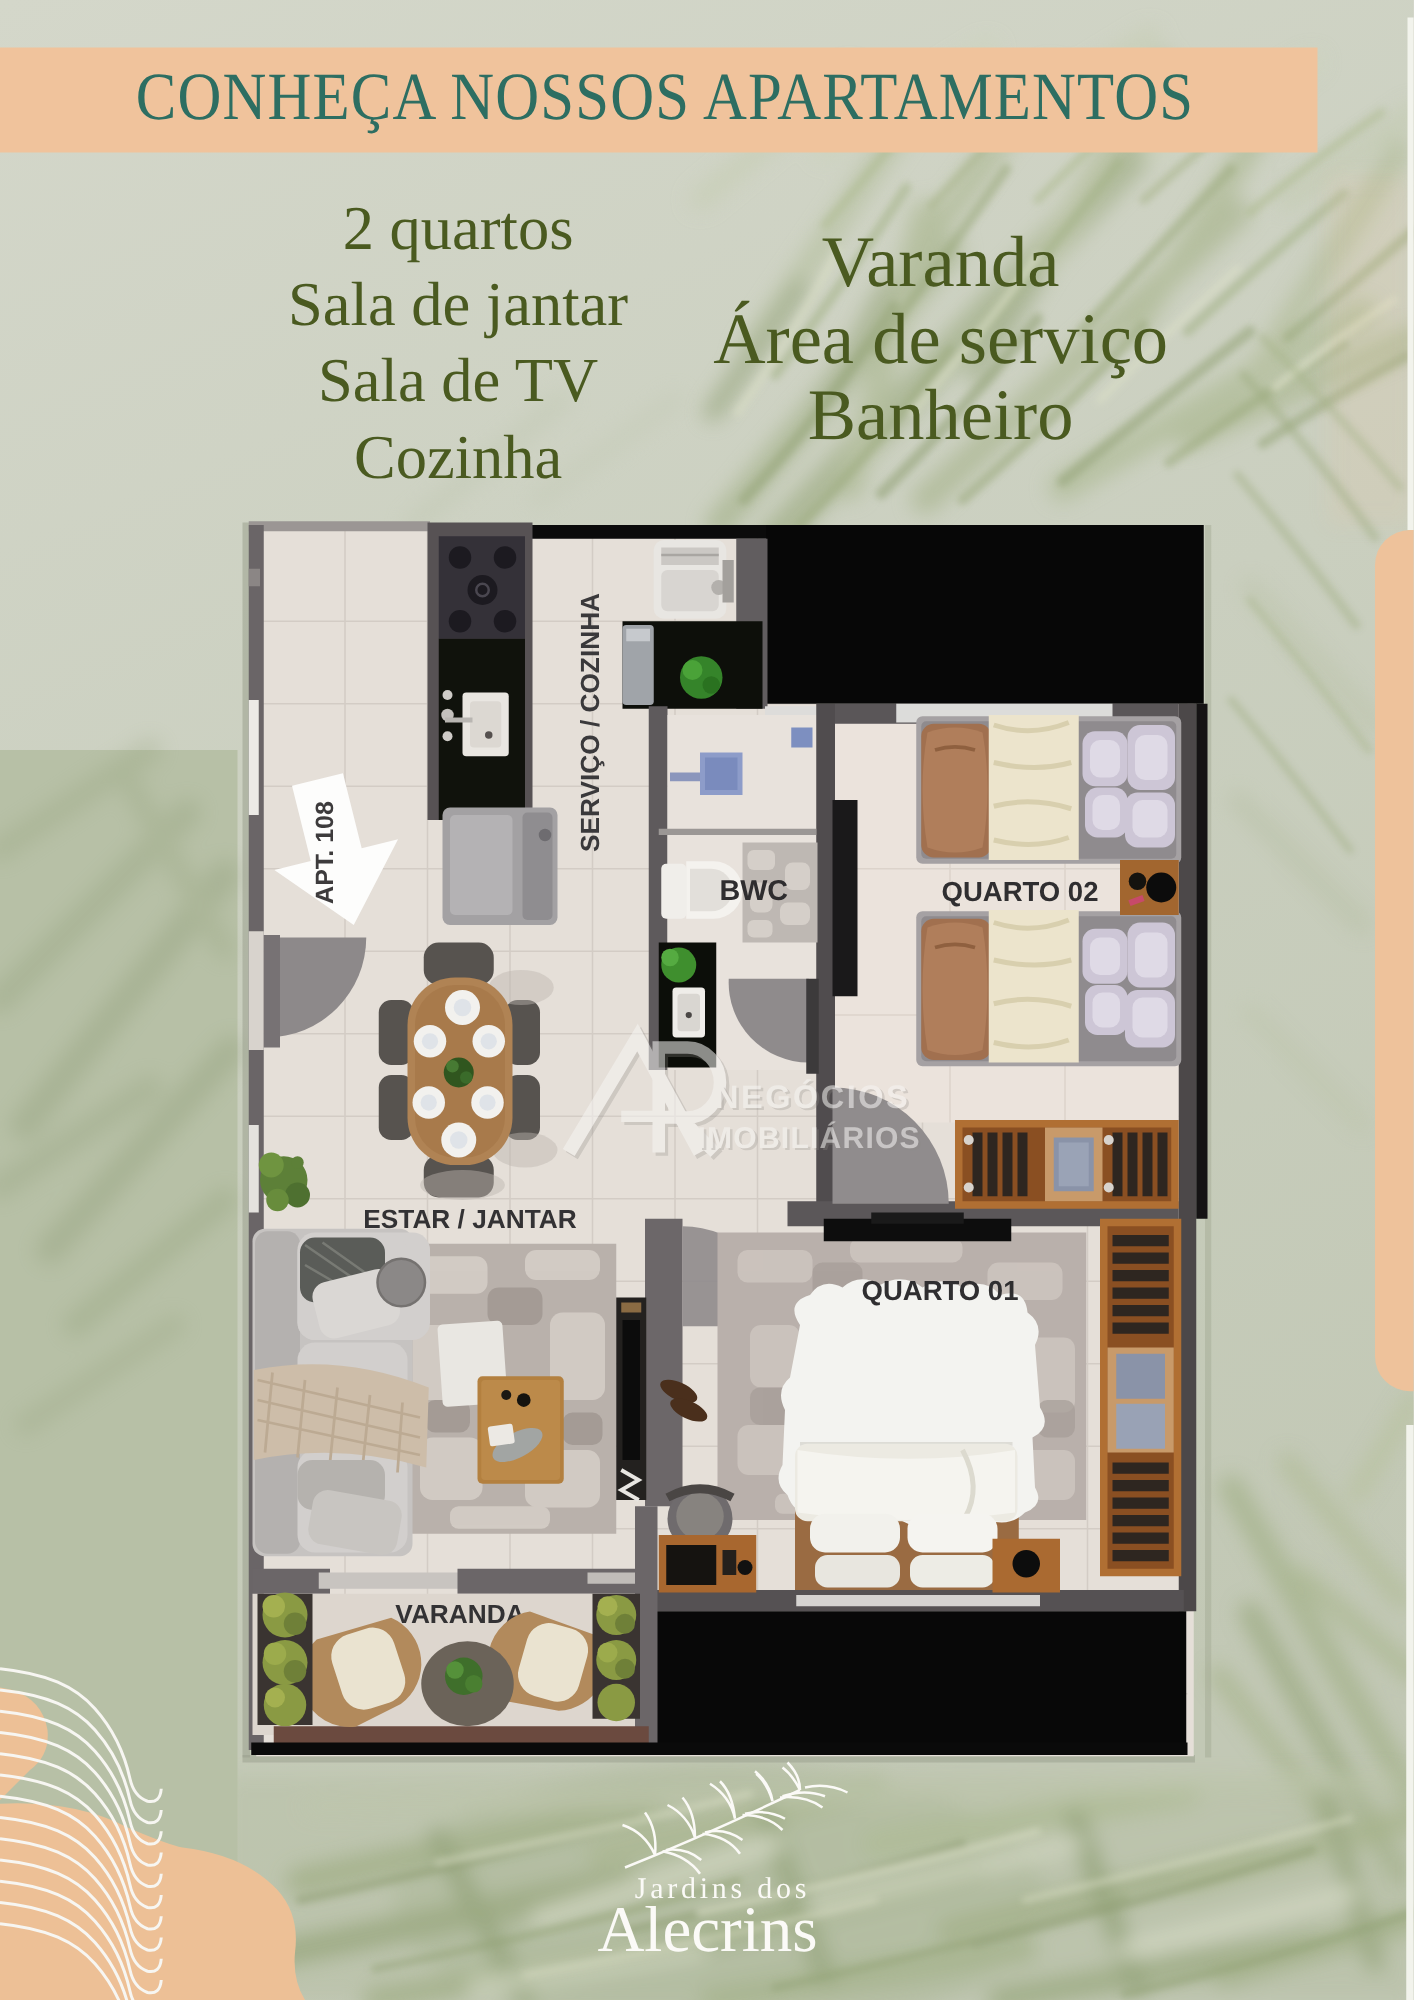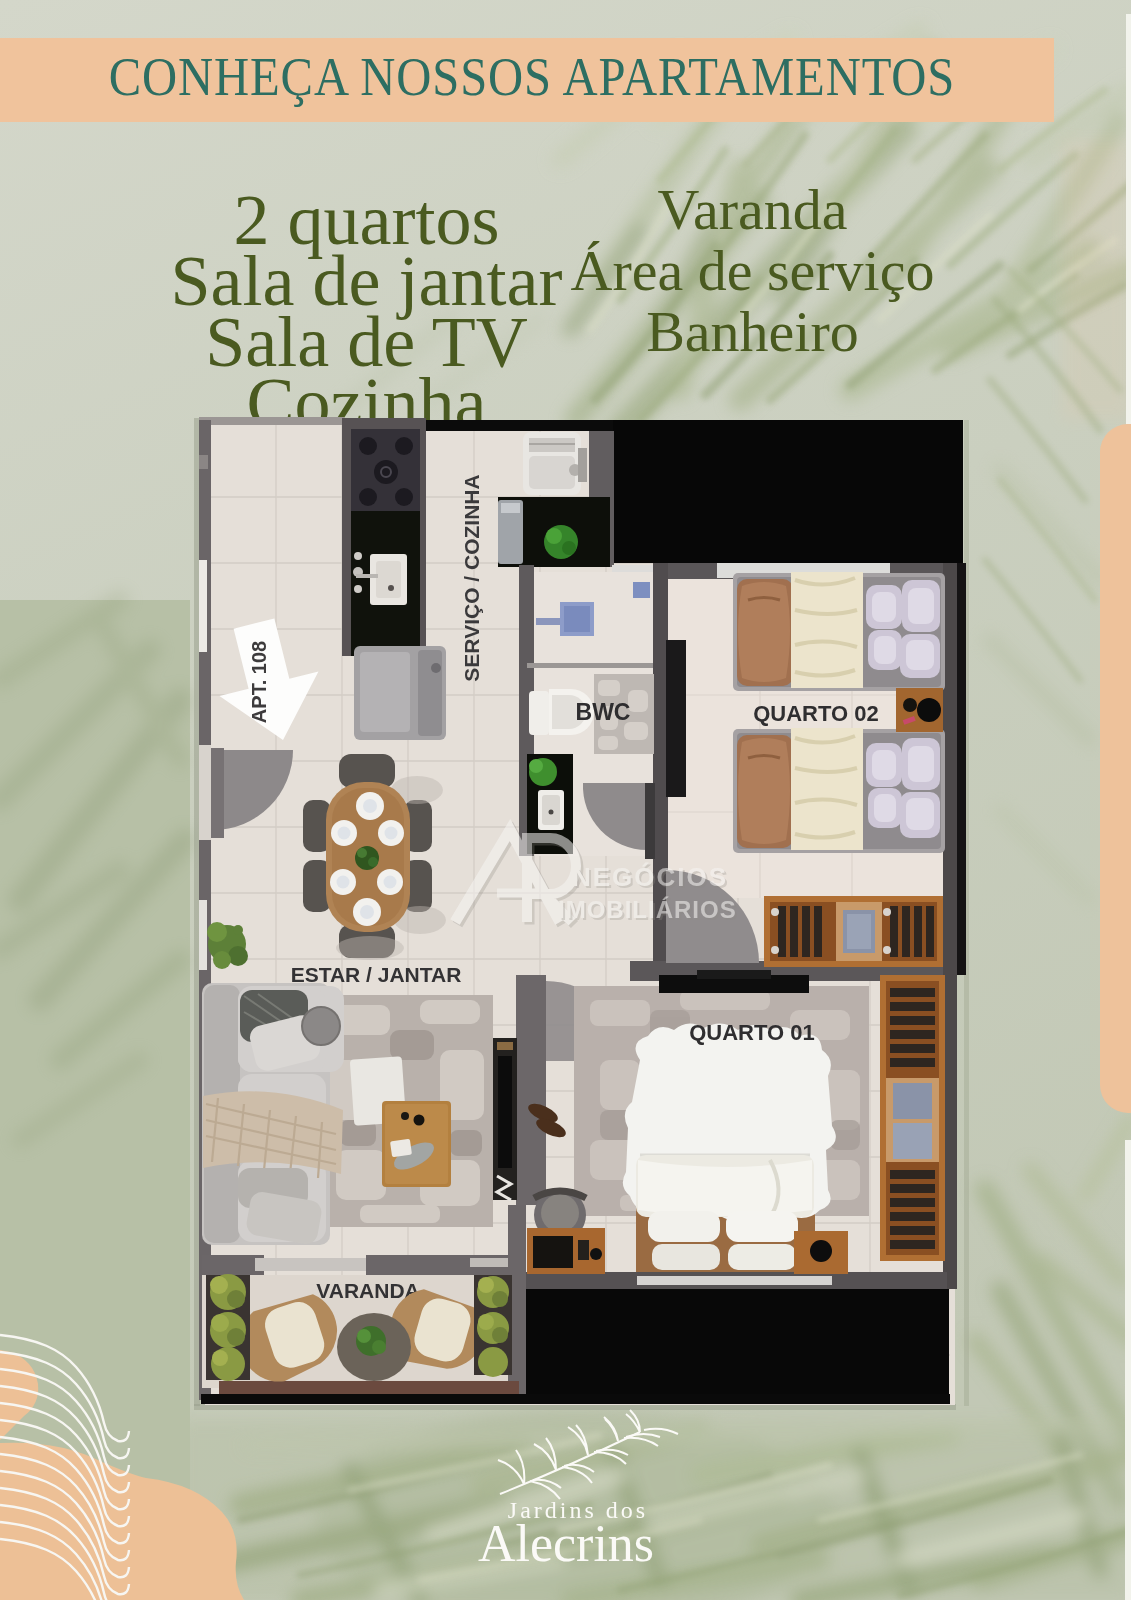--- a/index.html
+++ b/index.html
@@ -163,21 +163,21 @@
 
 <div class="abs" style="left:0;top:38px;width:1054px;height:84px;background:#f0c39c;"></div>
 
 <div class="abs serif" style="left:0;top:46px;width:1064px;text-align:center;font-size:54px;color:#2d6e62;letter-spacing:1px;white-space:nowrap;transform:scaleX(0.9);transform-origin:532px 50%;">CONHEÇA NOSSOS APARTAMENTOS</div>
 
 <div class="abs" style="left:1100px;top:424px;width:31px;height:689px;background:#eec29b;border-radius:28px 0 0 28px;"></div>
 
 <div class="abs" style="left:1126px;top:14px;width:5px;height:410px;background:#f2f3ec;"></div>
 <div class="abs" style="left:1125px;top:1140px;width:6px;height:460px;background:#f2f3ec;"></div>
 
-<div class="abs serif" style="left:94px;top:152px;width:545px;text-align:center;font-size:72px;line-height:61px;color:#4a5a20;margin-top:38px;">2 quartos<br>Sala de jantar<br>Sala de TV<br>Cozinha</div>
+<div class="abs serif" style="left:94px;top:152px;width:545px;text-align:center;font-size:50px;line-height:61px;color:#4a5a20;">2 quartos<br>Sala de jantar<br>Sala de TV<br>Cozinha</div>
 
 <div class="abs serif" style="left:480px;top:179px;width:545px;text-align:center;font-size:58px;line-height:61px;color:#4a5a20;">Varanda<br>Área de serviço<br>Banheiro</div>
 
 <svg id="plan" class="abs" style="left:0;top:0" width="1131" height="1600" viewBox="0 0 1131 1600">
 
   <g>
     <rect x="194" y="418" width="6" height="988" fill="#9aa08e" opacity="0.55"></rect>
     <rect x="194" y="1404" width="762" height="6" fill="#989e8c" opacity="0.5"></rect>
     <rect x="964" y="420" width="5" height="986" fill="#a2a893" opacity="0.45"></rect>
   </g>

